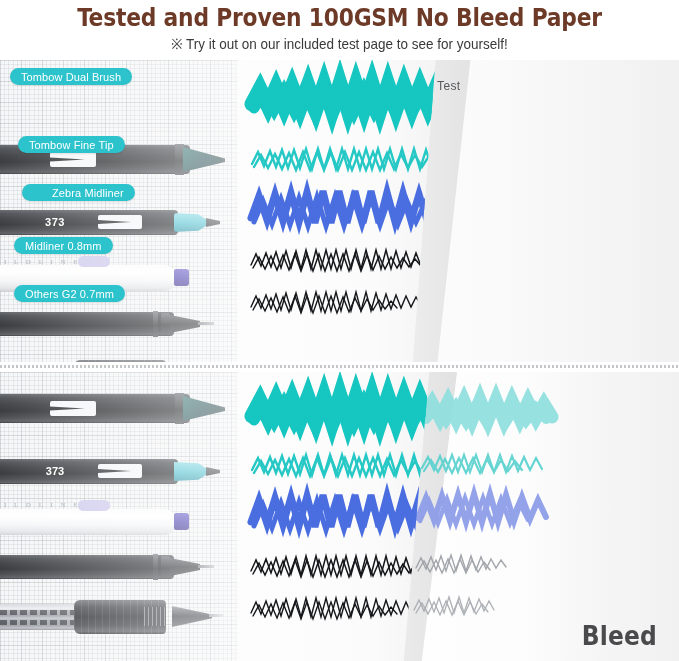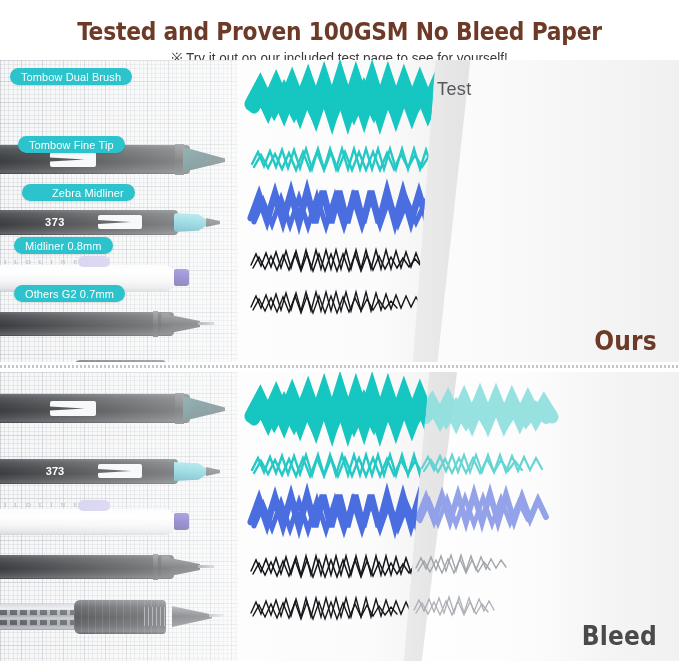--- a/index.html
+++ b/index.html
@@ -5,21 +5,21 @@
   * { box-sizing: border-box; margin: 0; padding: 0; }
   html, body {
     width: 679px; height: 661px;
     background: #ffffff;
     font-family: "Liberation Sans", sans-serif;
     overflow: hidden;
   }
   #root { position: relative; width: 679px; height: 661px; background: #fff; }
 
   
-  .header { position: absolute; left: 0; top: 0; width: 679px; height: 58px; background: #fff; margin-top: 14px; }
+  .header { position: absolute; left: 0; top: 0; width: 679px; height: 58px; background: #fff; }
   .title {
     position: absolute; left: 0; top: 2px; width: 679px;
     text-align: center;
     font-family: "DejaVu Sans Condensed", "Liberation Sans Narrow", "Liberation Sans", sans-serif;
     font-weight: 700; font-size: 25.5px; letter-spacing: -0.2px;
     color: #6d3a27; white-space: nowrap;
     transform: scaleX(0.95); transform-origin: center;
   }
   .subtitle {
     position: absolute; left: 0; top: 33px; width: 679px;
@@ -193,21 +193,21 @@
   }
   .others-label {
     position: absolute; right: 22px; bottom: 10px;
     font-family: "DejaVu Sans Condensed", "Liberation Sans Narrow", "Liberation Sans", sans-serif;
     font-weight: 700; font-size: 26px; color: #4a4a4c; letter-spacing: .2px;
     z-index: 12;
   }
   .test-word {
     position: absolute;
     font-family: "Liberation Sans", sans-serif;
-    font-size: 18px; color: #55585b; letter-spacing: .4px;
+    font-size: 12px; color: #55585b; letter-spacing: .4px;
     z-index: 11;
   }
 </style>
 </head>
 <body>
 
 <div id="root">
 
   <div class="header">
     <div class="title">Tested and Proven 100GSM No Bleed Paper</div>
@@ -309,21 +309,20 @@
             <path d="M15,208 L21,197 L27,209 L33,196 L39,210 L45,195 L51,210 L57,194 L63,211 L69,194 L75,211 L81,194 L87,211 L93,194 L99,211 L105,194 L111,211 L117,194 L123,211 L129,195 L135,210 L141,196 L147,209 L153,197 L159,208 L165,198 L171,207 L177,199 L183,206"></path>
           </g>
 
           <g stroke="#15171a" fill="none" stroke-linecap="round" stroke-width="1.4">
             <path d="M13,247 L18,236 L23,248 L28,235 L33,249 L38,234 L43,250 L48,233 L53,250 L58,233 L63,251 L68,232 L73,251 L78,232 L83,251 L88,232 L93,251 L98,232 L103,251 L108,232 L113,251 L118,232 L123,251 L128,232 L133,251 L138,233 L143,250 L148,234 L153,249 L158,235 L163,248 L168,236 L173,247 L178,237 L183,246"></path>
             <path d="M15,250 L21,239 L27,251 L33,238 L39,252 L45,237 L51,252 L57,236 L63,253 L69,236 L75,253 L81,236 L87,253 L93,236 L99,253 L105,237 L111,252 L117,238 L123,251 L129,239 L135,250 L141,240 L147,249 L153,241 L159,248"></path>
           </g>
         </g>
       </svg>
 
-      <div class="ours-label">Ours</div>
     </div>
   </div>
 
   <div class="divider"></div>
 
   <div class="panel" id="panel-others">
 
     <div class="pen-zone">
       <div class="grid-bg"></div>
 

